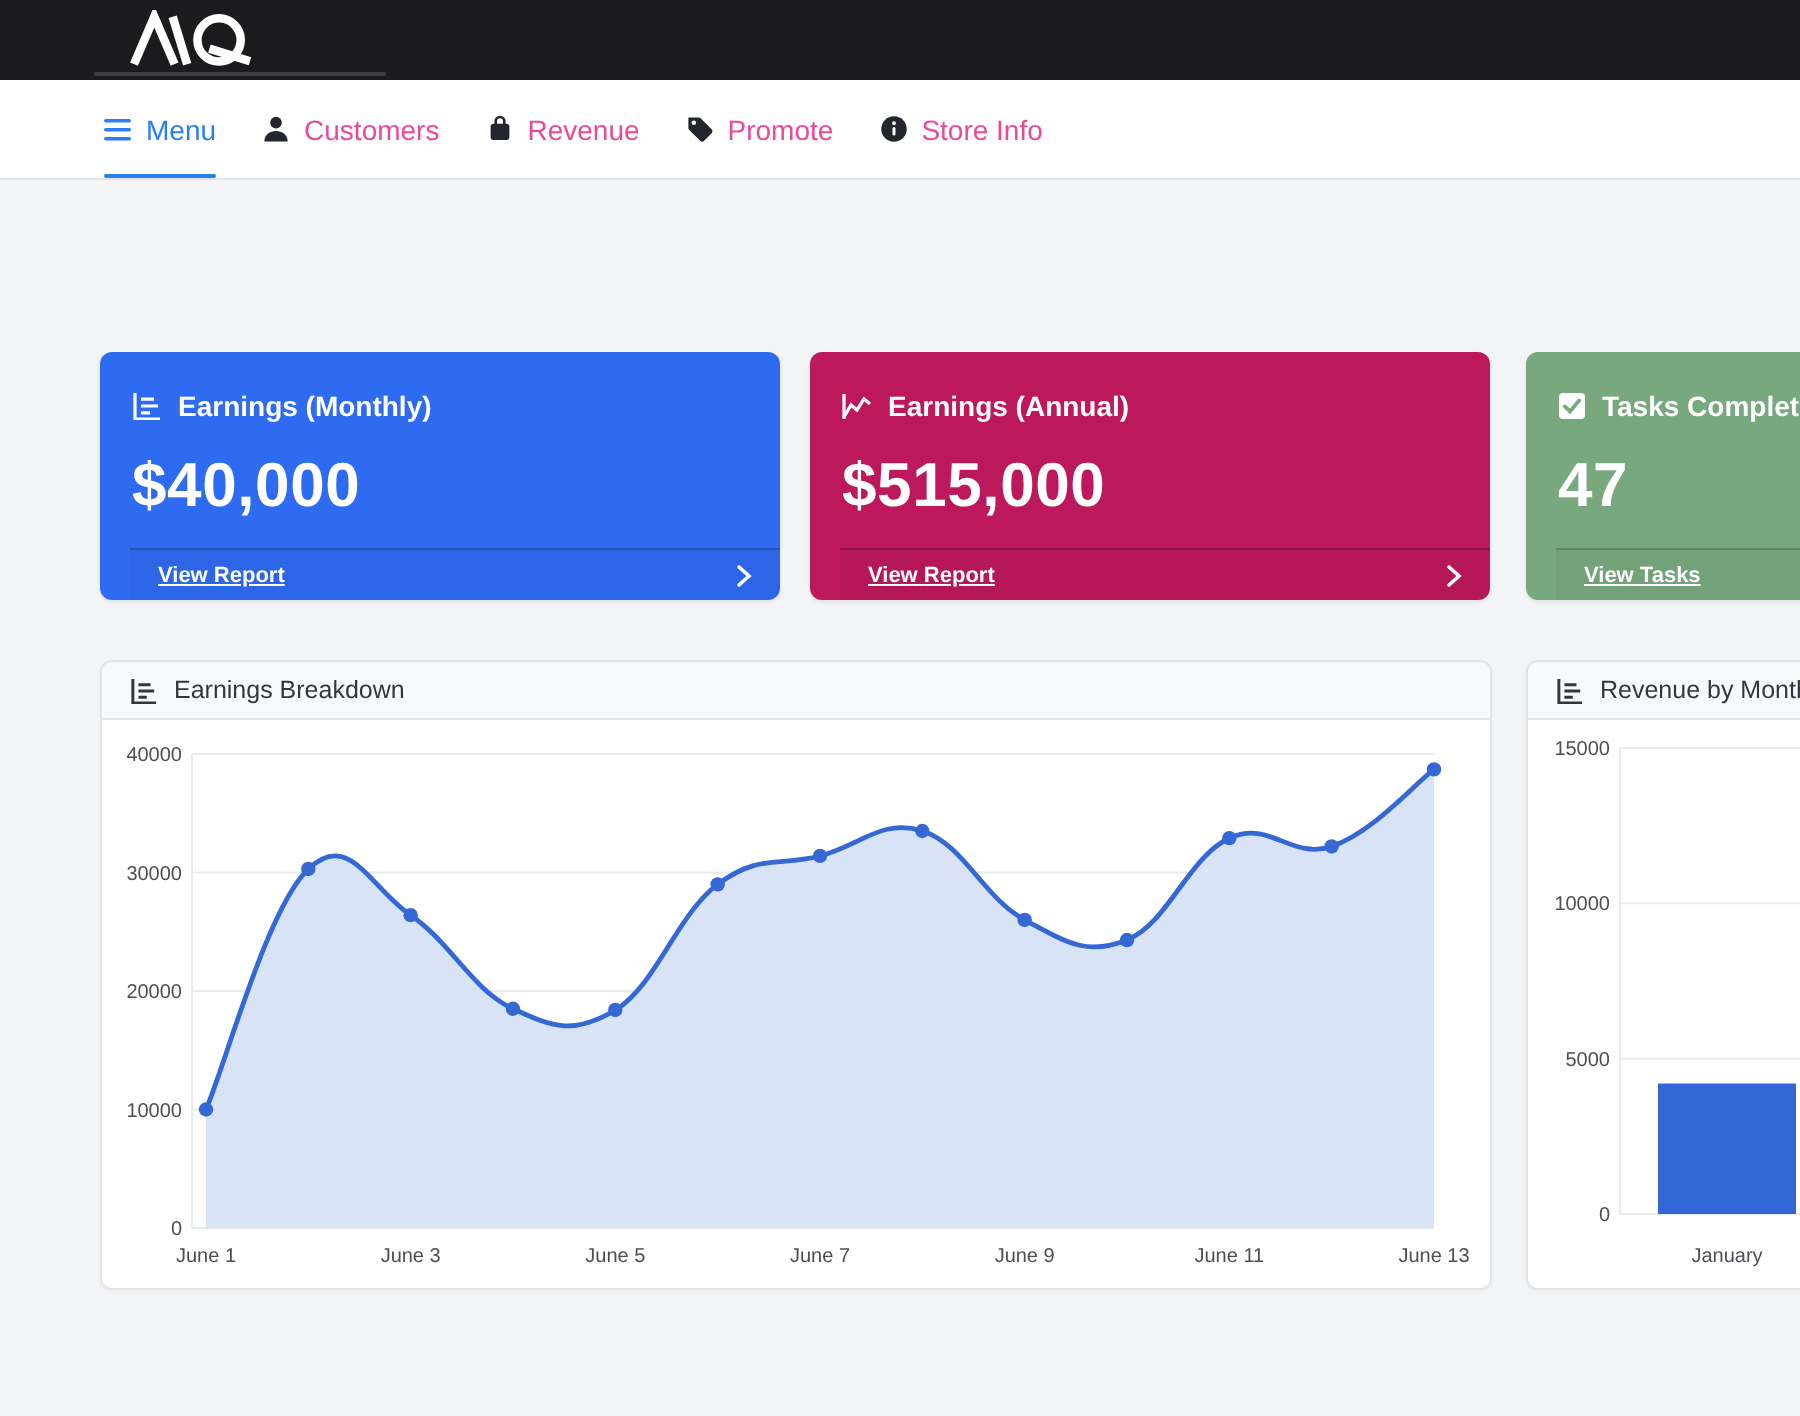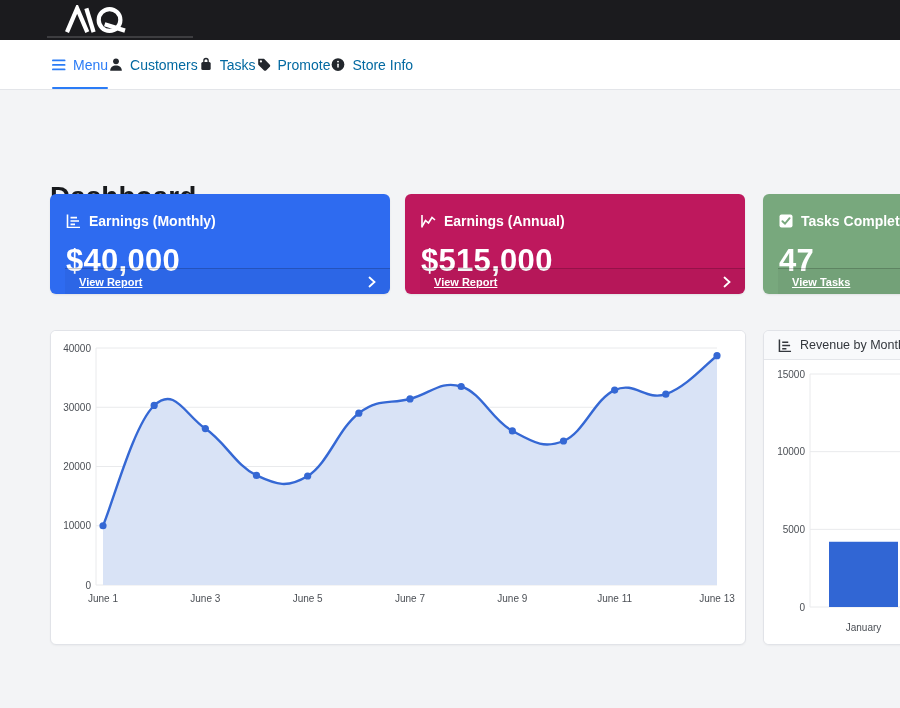--- a/index.html
+++ b/index.html
@@ -7,33 +7,33 @@
   body { font-family:"Liberation Sans", sans-serif; background:#f3f4f6; }
   .screen { position:relative; width:900px; height:708px; overflow:hidden; background:#f3f4f6; }
 
   
   .topbar { position:absolute; left:0; top:0; width:900px; height:40px; background:#1b1b1e; }
   .logo { position:absolute; left:57px; top:5px; }
   .logo-underline { position:absolute; left:47px; top:36px; width:146px; height:2px; background:#3d3d40; }
 
   
   .navbar { position:absolute; left:0; top:40px; width:900px; height:50px; background:#ffffff;
-            border-bottom:1px solid #e3e5e9; display:flex; align-items:center; padding-left:52px; }
+            border-bottom:1px solid #e3e5e9; display:flex; align-items:center; padding-left:52px; gap:22px; }
   .nav-item { position:relative; height:50px; display:flex; align-items:center; gap:6px;
-              font-size:14px; color:#0369a1; cursor:pointer; white-space:nowrap; }
+              font-size:14px; color:#ec4899; cursor:pointer; white-space:nowrap; }
   .nav-item svg { display:block; }
   .nav-item.active { color:#2b7cf6; font-weight:500; }
   .nav-item.active .nav-underline { position:absolute; left:0; right:0; bottom:1px; height:2px;
               background:#2b7cf6; border-radius:2px; }
 
   
   .page-title { position:absolute; left:50px; top:146px; font-size:28px; font-weight:700; color:#17191c;margin-top:35px; }
 
   
-  .sum-card { position:absolute; top:194px; width:340px; height:100px; border-radius:6px;
+  .sum-card { position:absolute; top:176px; width:340px; height:124px; border-radius:6px;
               color:#fff; overflow:hidden; box-shadow:0 1px 2px rgba(0,0,0,0.08); }
   .sum-card .card-head { display:flex; align-items:center; gap:8px; padding:19px 16px 0 16px;
               font-size:14px; font-weight:700; }
   .sum-card .card-value { padding:14px 16px 0 16px; font-size:31px; font-weight:700; letter-spacing:0.3px; }
   .sum-card .card-foot { position:absolute; left:0; right:0; bottom:0; height:26px;
               border-top:1px solid rgba(0,0,0,0.18); background:rgba(0,0,0,0.04);
               display:flex; align-items:center; justify-content:space-between; padding:0 14px;margin-left:15px; }
   .sum-card .card-link { font-size:11px; font-weight:700; color:#fff; text-decoration:underline; cursor:pointer; }
   .card-blue   { left:50px;  background:#2e6bf0; }
   .card-yellow { left:405px; background:#be185d; }
@@ -84,21 +84,21 @@
             <path d="M1.8 14.6 c0-3.6 2.8-5.6 6.2-5.6 s6.2 2 6.2 5.6 z"></path>
           </g>
       </svg>
       <span>Customers</span>
     </div>
     <div class="nav-item">
       <svg width="16" height="15" viewBox="0 0 16 16">
         <path d="M5.7 5.4 V3.9 a2.3 2.3 0 0 1 4.6 0 V5.4" stroke="#23272d" stroke-width="1.4" fill="none"></path>
         <rect x="3" y="5.2" width="10" height="8.6" rx="1.6" fill="#23272d"></rect>
       </svg>
-      <span>Tasks</span>
+      <span>Revenue</span>
     </div>
     <div class="nav-item">
       <svg width="16" height="15" viewBox="0 0 16 16">
         <path d="M1.8 1.8 h5.4 c0.4 0 0.8 0.16 1.1 0.45 l5.9 5.9 c0.6 0.6 0.6 1.55 0 2.15 l-4.0 4.0 c-0.6 0.6-1.55 0.6-2.15 0 L2.15 8.4 A1.5 1.5 0 0 1 1.8 7.4 z" fill="#23272d"></path>
         <circle cx="4.7" cy="4.7" r="1.2" fill="#ffffff"></circle>
       </svg>
       <span>Promote</span>
     </div>
     <div class="nav-item">
       <svg width="16" height="15" viewBox="0 0 16 16">
@@ -161,20 +161,31 @@
       <span>Tasks Completed</span>
     </div>
     <div class="card-value">47</div>
     <div class="card-foot">
       <span class="card-link">View Tasks</span>
 
     </div>
   </div>
 
   <div class="chart-card chart-left">
+    <div class="chart-head">
+      <svg width="14" height="13" viewBox="0 0 15 14">
+        <g stroke="#33373d" stroke-width="1.6" fill="none">
+          <path d="M1.5 0.5 V13.5 H14"></path>
+          <path d="M4.5 3.6 H11"></path>
+            <path d="M4.5 7 H13"></path>
+            <path d="M4.5 10.4 H9"></path>
+        </g>
+      </svg>
+      <span>Earnings Breakdown</span>
+    </div>
     <div class="chart-body" id="lineChartBody"><svg width="694" height="285" viewBox="0 0 694 285">
           <line x1="45" y1="254" x2="666" y2="254" stroke="#e9eaec" stroke-width="1"></line>
           <text x="40" y="257.5" text-anchor="end" font-size="10" fill="#4b4f55">0</text>
           <line x1="45" y1="194.75" x2="666" y2="194.75" stroke="#e9eaec" stroke-width="1"></line>
           <text x="40" y="198.25" text-anchor="end" font-size="10" fill="#4b4f55">10000</text>
           <line x1="45" y1="135.5" x2="666" y2="135.5" stroke="#e9eaec" stroke-width="1"></line>
           <text x="40" y="139" text-anchor="end" font-size="10" fill="#4b4f55">20000</text>
           <line x1="45" y1="76.25" x2="666" y2="76.25" stroke="#e9eaec" stroke-width="1"></line>
           <text x="40" y="79.75" text-anchor="end" font-size="10" fill="#4b4f55">30000</text>
           <line x1="45" y1="17" x2="666" y2="17" stroke="#e9eaec" stroke-width="1"></line>

